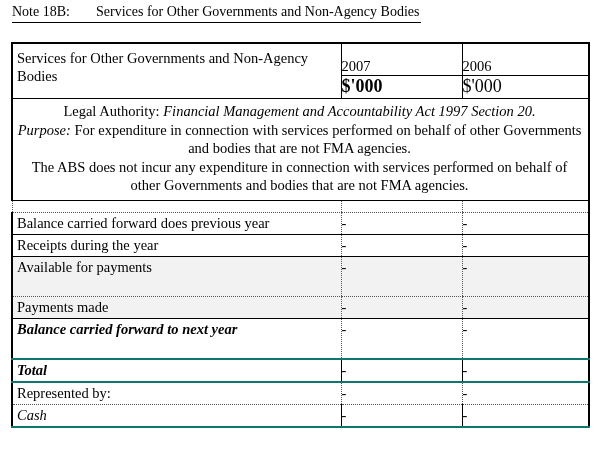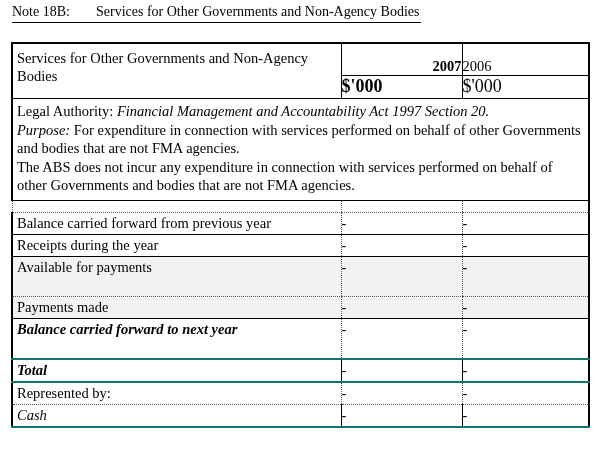--- a/index.html
+++ b/index.html
@@ -75,36 +75,36 @@
     line-height: 18px;
     padding: 5px 4px 5px 4px !important;
   }
   .hdr-year {
     text-align: center;
     font-size: 14.5px;
     line-height: 18px;
     padding-top: 13px !important;
     vertical-align: top;
   }
-  .hdr-year.b { font-weight: bold; text-align: right; }
+  .hdr-year.b { font-weight: normal; }
   .hdr-unit {
     text-align: center;
     font-size: 18px;
     line-height: 17px;
     padding: 2px 0 3px 0 !important;
   }
   .hdr-unit.b { font-weight: bold; }
 
   
   .narrative {
     padding: 3px 6px 5px 4px !important;
     font-size: 14.5px;
     line-height: 18.5px;
   }
-  .narrative p { margin: 0; }
+  .narrative p { margin: 0; text-align: center; }
   .narrative p.gap { }
   .it { font-style: italic; }
 
   
   .rowlabel {
     padding: 1px 3px 2px 4px !important;
     font-size: 14.5px;
     line-height: 18px;
     white-space: nowrap;
   }
@@ -161,21 +161,21 @@
       </td>
     </tr>
 
     <tr>
       <td class="spacer-cell bx-l bb-dot bl-dot"></td>
       <td class="spacer-cell bb-dot bl-dot"></td>
       <td class="spacer-cell bx-r bb-dot bl-dot"></td>
     </tr>
 
     <tr>
-      <td class="rowlabel bx-l bb-thin">Balance carried forward from previous year</td>
+      <td class="rowlabel bx-l bb-thin">Balance carried forward does previous year</td>
       <td class="val bb-thin bl-dot">-</td>
       <td class="val bb-thin bl-dot bx-r">-</td>
     </tr>
 
     <tr>
       <td class="rowlabel bx-l bb-thin">Receipts during the year</td>
       <td class="val bb-thin bl-dot">-</td>
       <td class="val bb-thin bl-dot bx-r">-</td>
     </tr>
 

